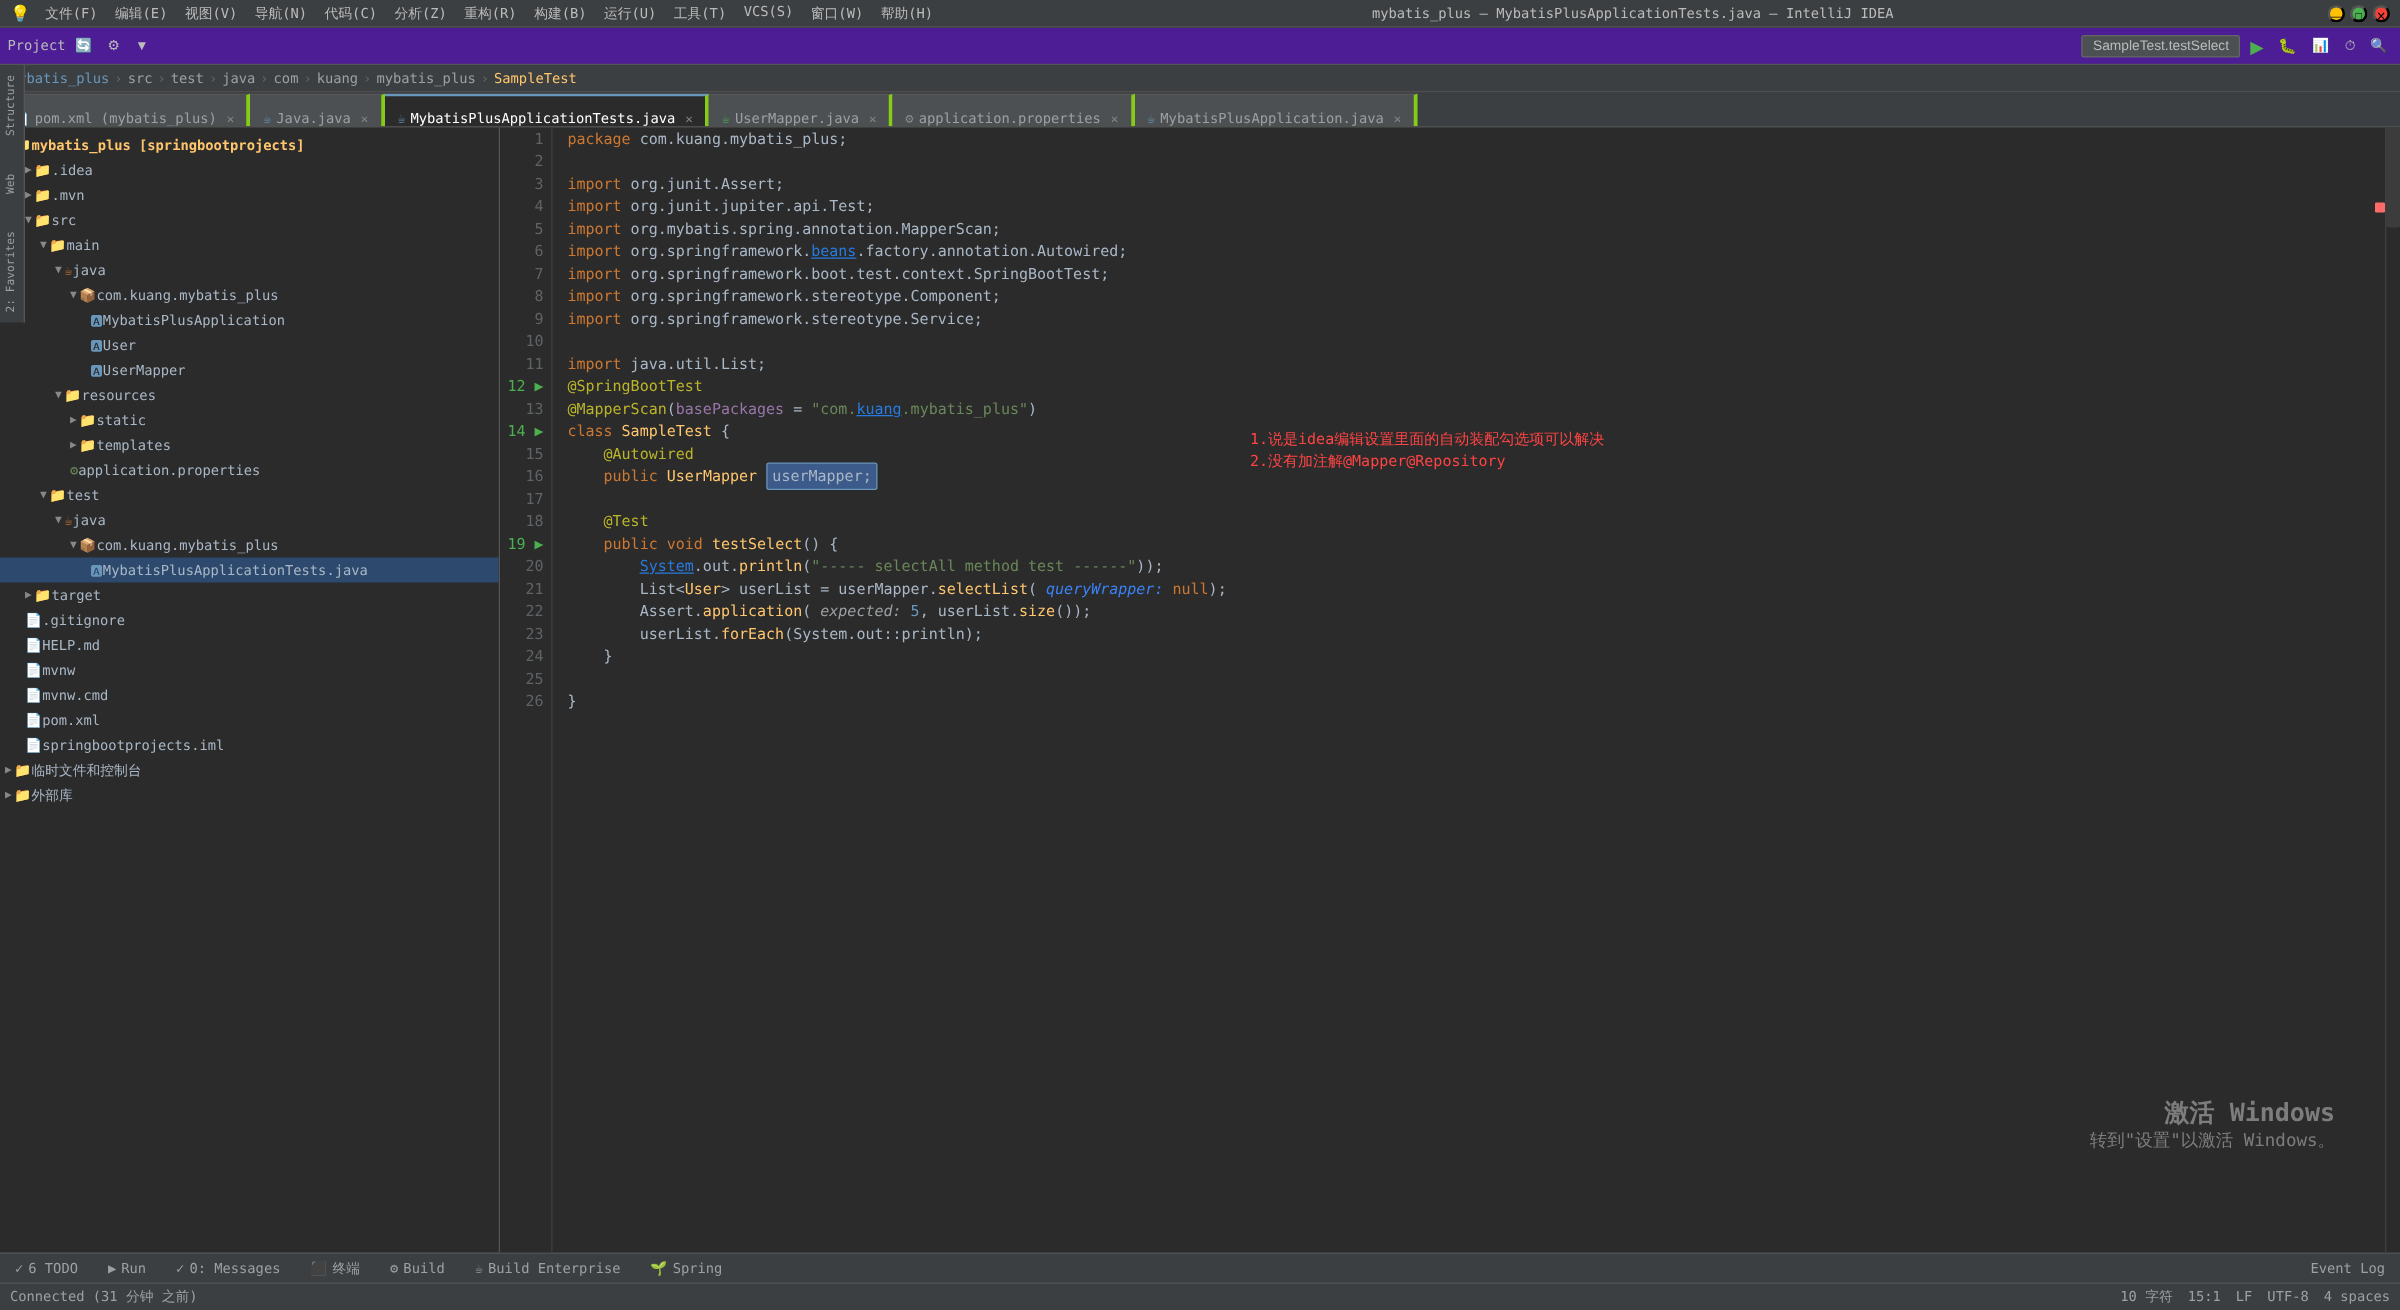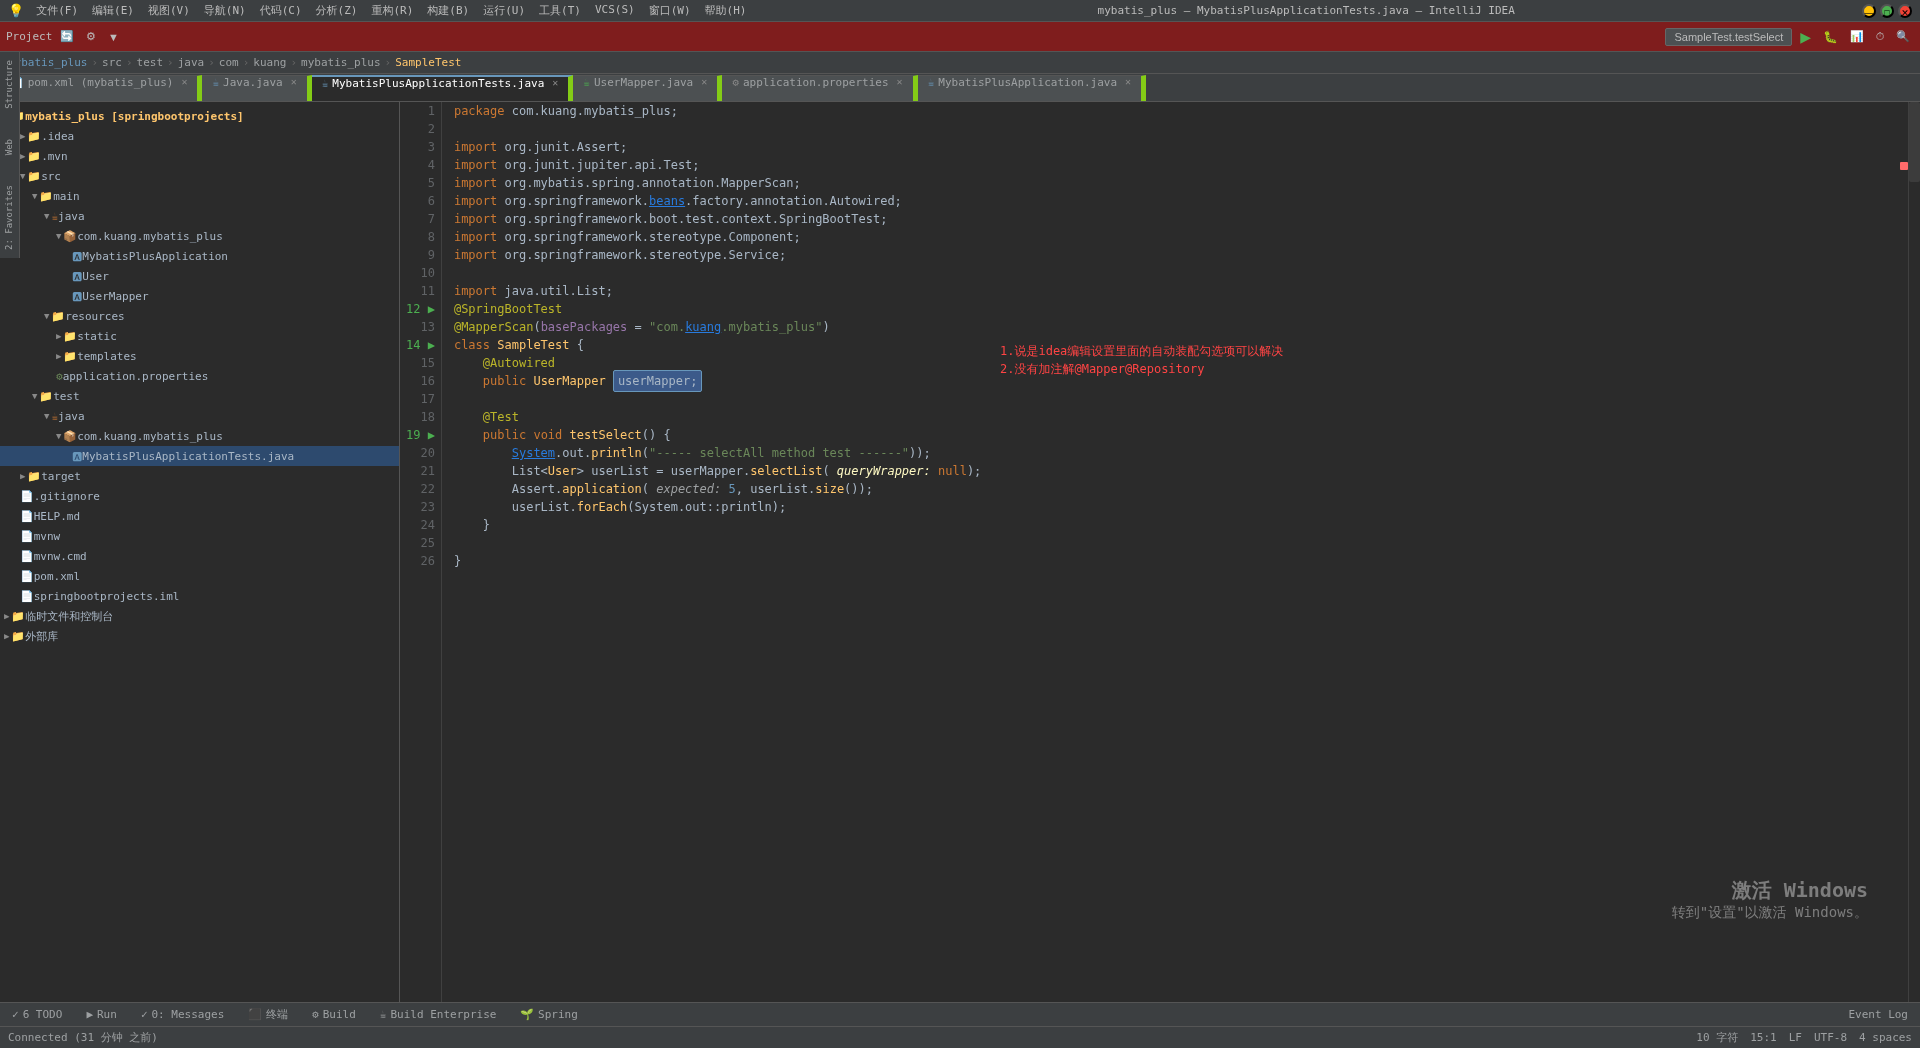--- a/index.html
+++ b/index.html
@@ -64,21 +64,21 @@
     .main-layout {
       position: relative;
       z-index: 5;
       display: flex;
       flex-direction: column;
       height: calc(1048px - 22px);
     }
 
     
     .toolbar {
-      background: #7f1d1d;
+      background: #4c1d95;
       height: 30px;
       display: flex;
       align-items: center;
       padding: 0 6px;
       gap: 4px;
       border-bottom: 1px solid #555;
     }
     .toolbar-btn {
       background: none;
       border: none;
@@ -108,26 +108,26 @@
       background: #3c3f41;
       height: 28px;
       display: flex;
       align-items: flex-end;
       border-bottom: 1px solid #555;
       overflow: hidden;
     }
     .tab {
       height: 26px;
       display: flex;
-      align-items: flex-start;
+      align-items: flex-end;
       padding: 0 10px;
       font-size: 11px;
       color: #9da0a2;
       background: #4c5052;
-      border-right: 5px solid #84cc16;
+      border-right: 3px solid #84cc16;
       border-top: 1px solid #555;
       cursor: pointer;
       gap: 4px;
       white-space: nowrap;
     }
     .tab.active {
       background: #2b2b2b;
       color: #ffffff;
       border-top: 2px solid #6897bb;
     }
@@ -598,21 +598,21 @@
           <div class="code-line">
             <span>    </span><span class="ann">@Test</span>
           </div>
           <div class="code-line">
             <span>    </span><span class="kw">public</span><span> </span><span class="kw">void</span><span> </span><span class="fn">testSelect</span><span>() {</span>
           </div>
           <div class="code-line">
             <span>        </span><span class="link">System</span><span>.out.</span><span class="fn">println</span><span>(</span><span class="str">"----- selectAll method test ------"</span><span>));</span>
           </div>
           <div class="code-line">
-            <span>        List&lt;</span><span class="cls">User</span><span>&gt; userList = userMapper.</span><span class="fn">selectList</span><span>( </span><span style="color:#fef9c3;font-style:italic;">queryWrapper:</span><span> </span><span class="kw">null</span><span>);</span>
+            <span>        List&lt;</span><span class="cls">User</span><span>&gt; userList = userMapper.</span><span class="fn">selectList</span><span>( </span><span style="color:#3b82f6;font-style:italic;">queryWrapper:</span><span> </span><span class="kw">null</span><span>);</span>
           </div>
           <div class="code-line">
             <span>        Assert.</span><span class="fn">application</span><span>( </span><span style="color:#9da0a2;font-style:italic;">expected:</span><span> </span><span class="num">5</span><span>, userList.</span><span class="fn">size</span><span>());</span>
           </div>
           <div class="code-line">
             <span>        userList.</span><span class="fn">forEach</span><span>(System.out::println);</span>
           </div>
           <div class="code-line">
             <span>    }</span>
           </div>

